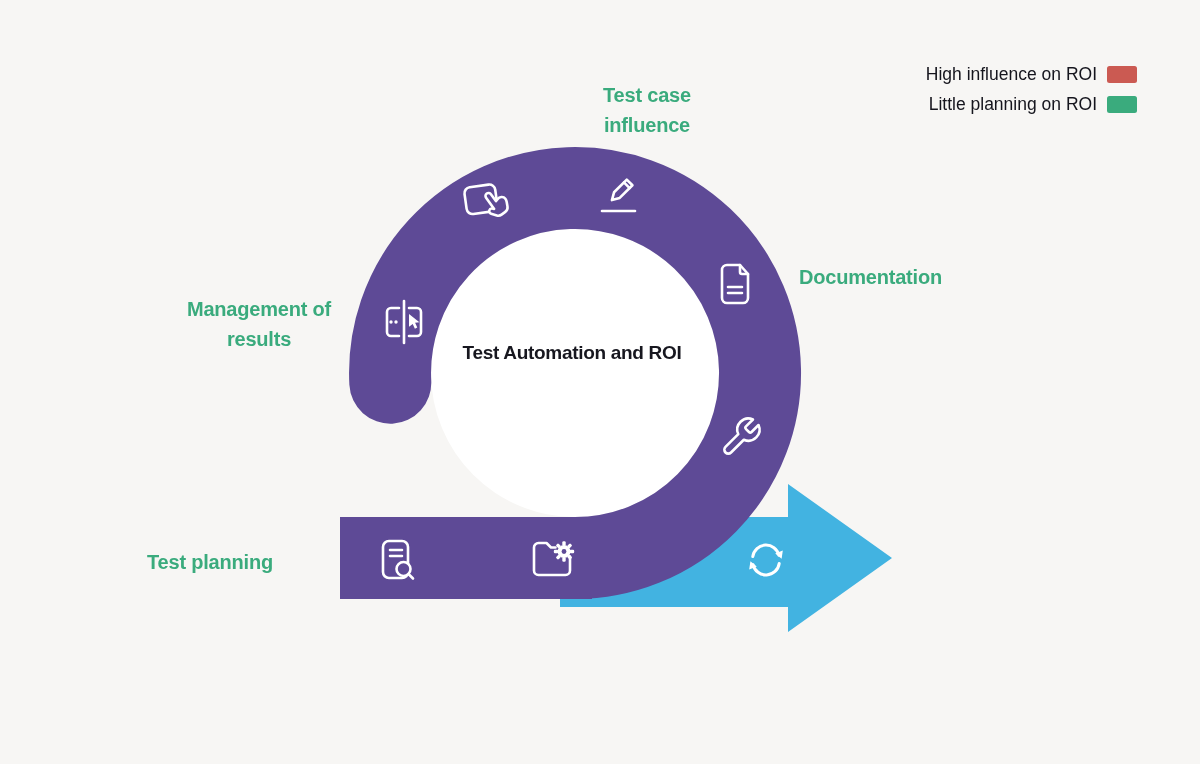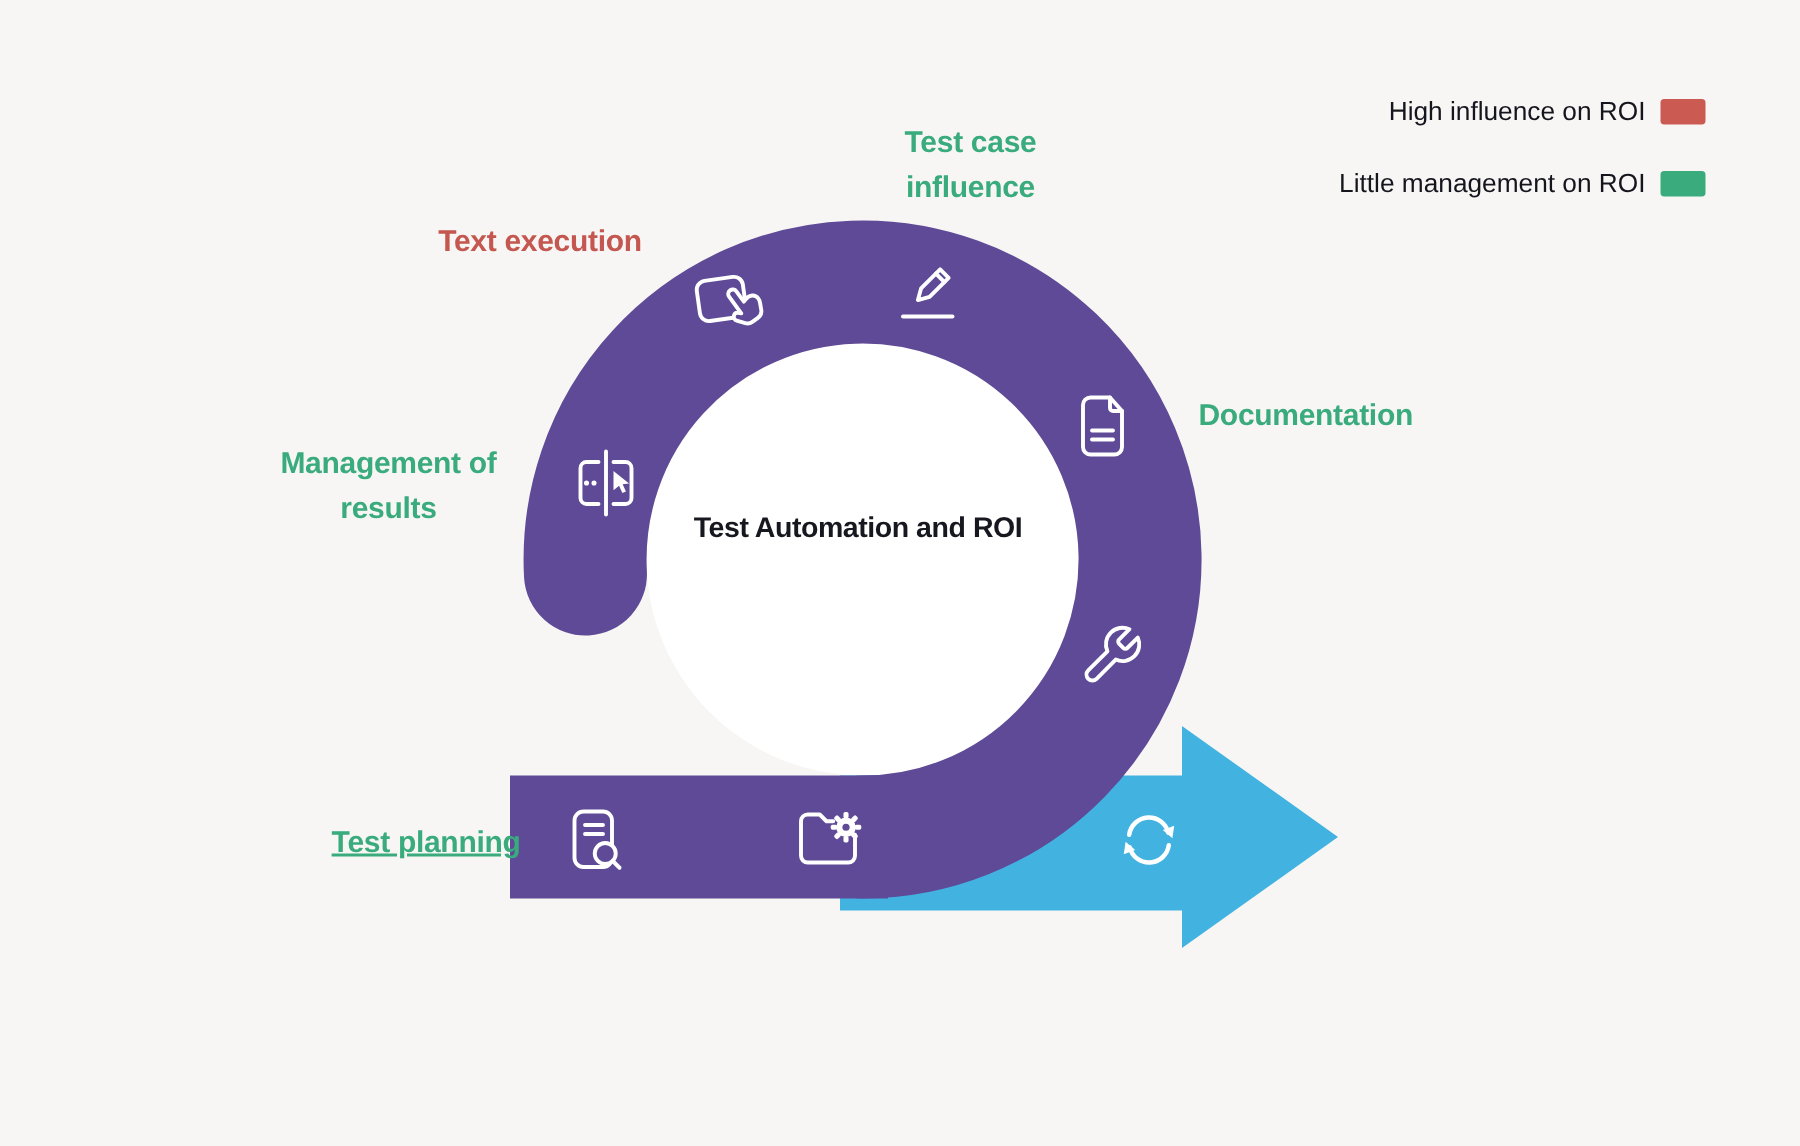--- a/index.html
+++ b/index.html
@@ -15,33 +15,33 @@
     line-height:1.5; letter-spacing:-0.2px;
   }
   .little { color:#3aab7d; }
   .high   { color:#c45750; }
 
   #lbl-test-case-management  { left:572px; top:80px;  width:150px; text-align:center; }
   #lbl-text-execution        { left:250px; top:146px; width:220px; text-align:center; }
   #lbl-documentation         { left:799px; top:262px; width:240px; text-align:left; }
   #lbl-management-of-results { left:159px; top:294px; width:200px; text-align:center; }
   #lbl-development           { left:810px; top:422px; width:220px; text-align:left; }
-  #lbl-test-planning         { left:147px; top:547px; width:200px; text-align:right;text-decoration:underline; }
+  #lbl-test-planning         { left:147px; top:547px; width:200px; text-align:left; }
   #lbl-test-case-specification { left:474px; top:633px; width:160px; text-align:center; }
   #lbl-maintenance-of-test-cases { left:903px; top:528px; width:140px; text-align:left; }
 
   #center-title {
     position:absolute; left:457px; top:341px; width:230px;
     text-align:center; font-size:19px; font-weight:700;
     color:#17171f; line-height:1.22; letter-spacing:-0.3px;
   }
 
   #legend {
     position:absolute; right:63px; top:64px;
-    display:flex; flex-direction:column; gap:27px; align-items:flex-end;
+    display:flex; flex-direction:column; gap:9px; align-items:flex-end;
   }
   .legend-row { display:flex; align-items:center; gap:10px; }
   .legend-label { font-size:17.5px; color:#15151d; }
   .legend-swatch { width:30px; height:17px; border-radius:2.5px; }
   .legend-swatch.sw-high   { background:#cb5a52; }
   .legend-swatch.sw-little { background:#3aab7d; }
 </style>
 </head>
 <body>
 
@@ -126,29 +126,28 @@
         <path d="M 13.2,3.5 A 13.3,13.3 0 0 1 -12.9,4.8"></path>
         <path d="M 16.8,-9.5 L 15.6,-1.2 L 9.2,-6.6 Z" fill="#ffffff" stroke="none"></path>
         <path d="M -16.8,9.5 L -15.6,1.2 L -9.2,6.6 Z" fill="#ffffff" stroke="none"></path>
       </g>
     </g>
   </svg>
 
   <div id="center-title">Test Automation and ROI</div>
 
   <div class="stage-label little" id="lbl-test-case-management">Test case influence</div>
-  <div class="stage-label high" id="lbl-text-execution">Text execution</div>
   <div class="stage-label little" id="lbl-documentation">Documentation</div>
   <div class="stage-label little" id="lbl-management-of-results">Management of results</div>
   <div class="stage-label little" id="lbl-test-planning">Test planning</div>
 
   <div id="legend">
     <div class="legend-row">
       <span class="legend-label">High influence on ROI</span>
       <span class="legend-swatch sw-high"></span>
     </div>
     <div class="legend-row">
-      <span class="legend-label">Little management on ROI</span>
+      <span class="legend-label">Little planning on ROI</span>
       <span class="legend-swatch sw-little"></span>
     </div>
   </div>
 
 </div>
 
 </body></html>

